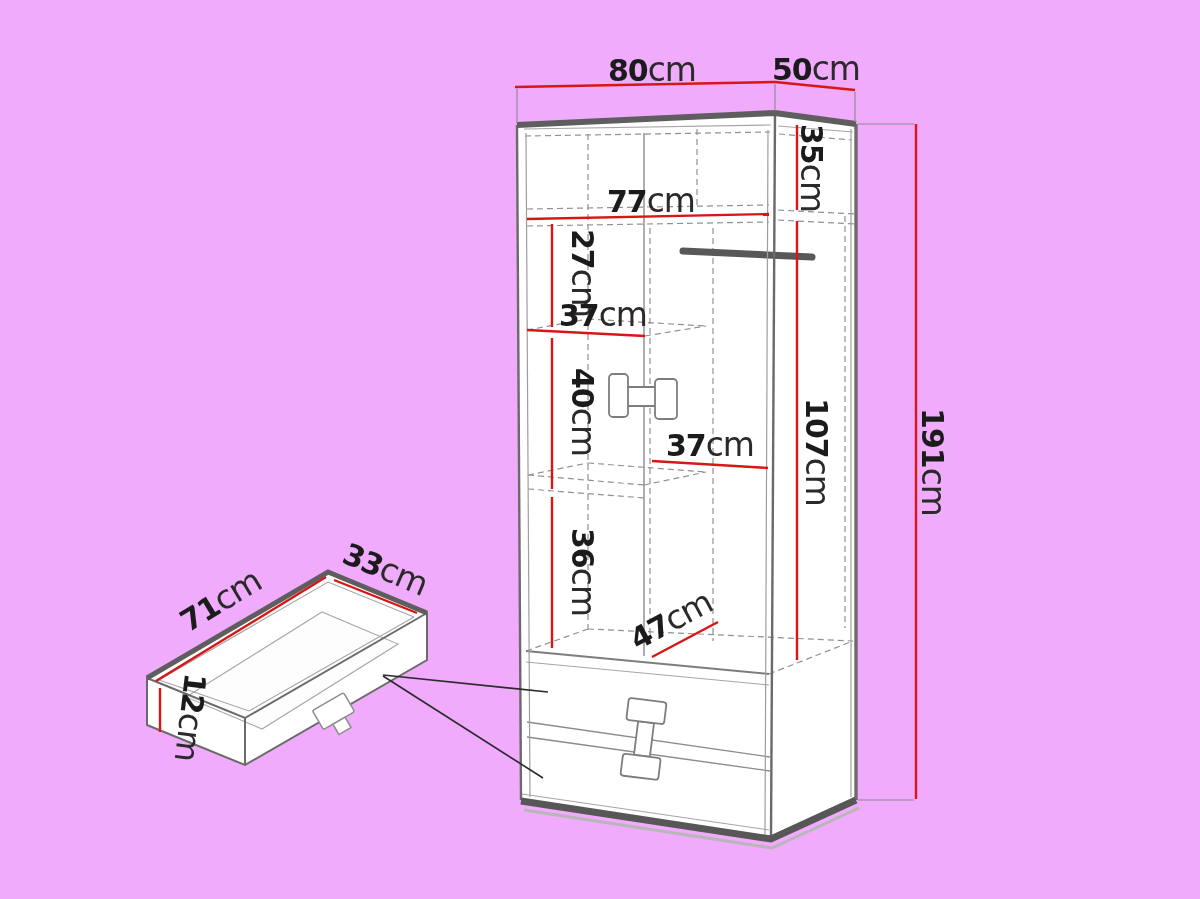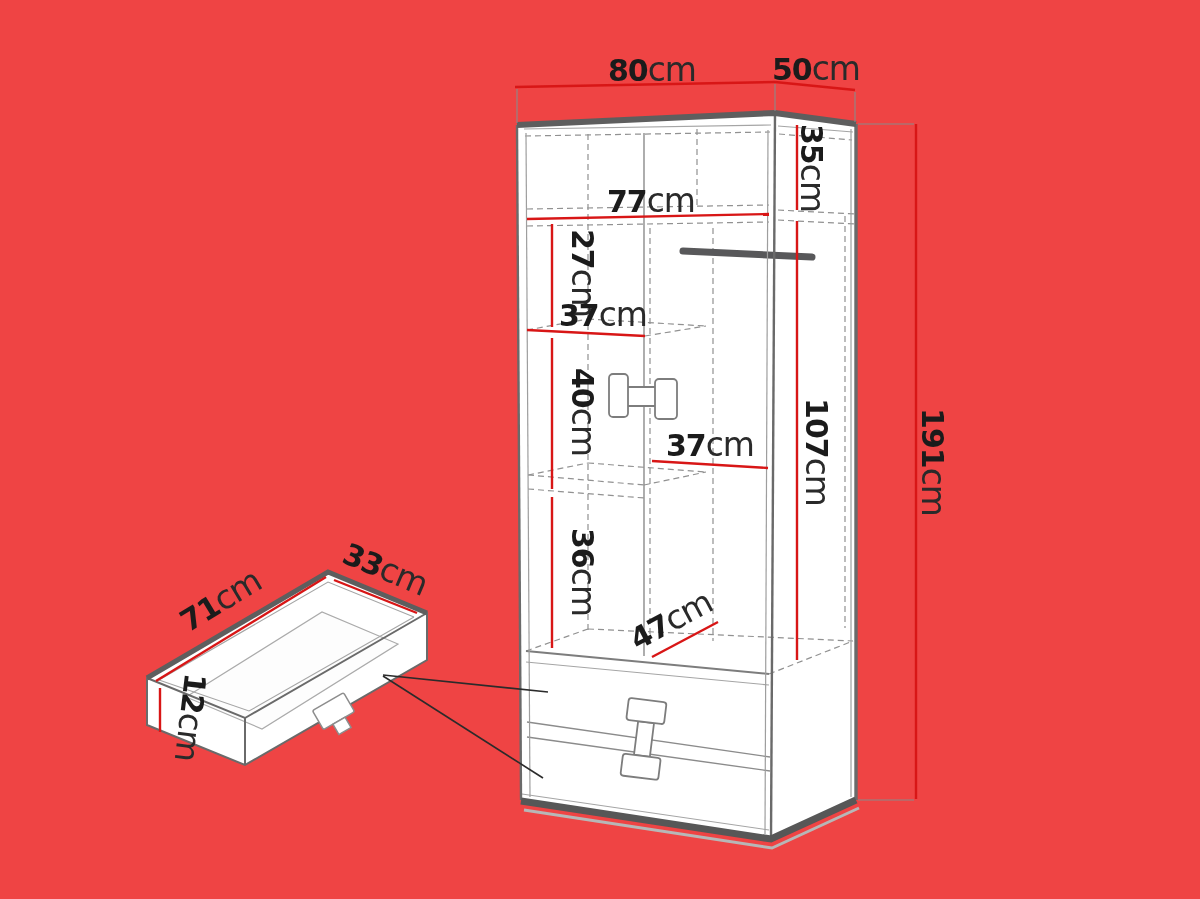--- a/index.html
+++ b/index.html
@@ -1,16 +1,16 @@
 <!DOCTYPE html>
 <html><head>
 <meta charset="utf-8">
 <style>
   html,body{margin:0;padding:0;background:#ffffff;}
-  .stage{position:relative;width:1200px;height:899px;background:#ef4444;overflow:hidden;}
+  .stage{position:relative;width:1200px;height:899px;background:#f0abfc;overflow:hidden;}
   svg{display:block;}
   
   .face{fill:#ffffff;stroke:none;}
   .edge-thick{stroke:#5e5e5e;stroke-width:6;fill:none;stroke-linejoin:miter;}
   .edge-thick-b{stroke:#575757;stroke-width:7;fill:none;}
   .edge-echo{stroke:#b7b7b7;stroke-width:3;fill:none;}
   .edge{stroke:#6a6a6a;stroke-width:2.4;fill:none;}
   .edge-in{stroke:#9e9e9e;stroke-width:1.2;fill:none;}
   .iline{stroke:#8b8b8b;stroke-width:1.4;fill:none;}
   .iline-th{stroke:#7d7d7d;stroke-width:2;fill:none;}

